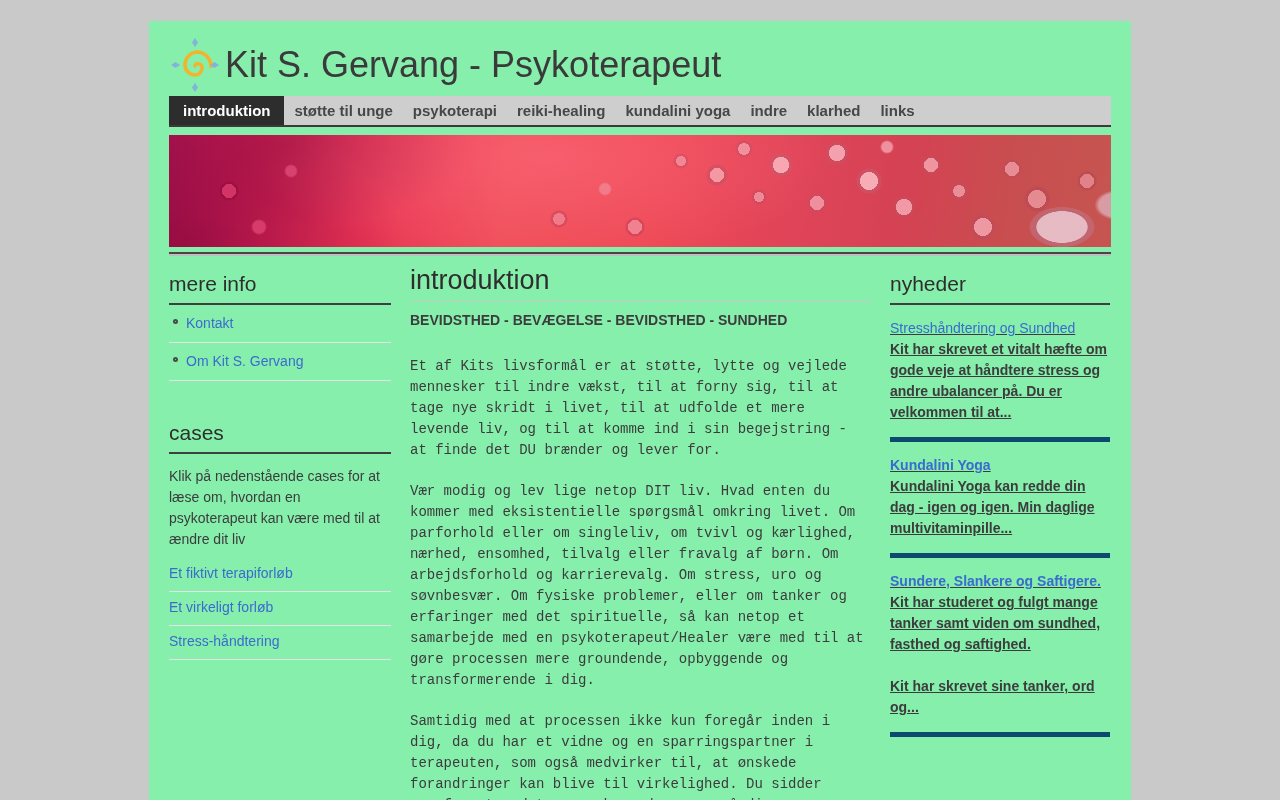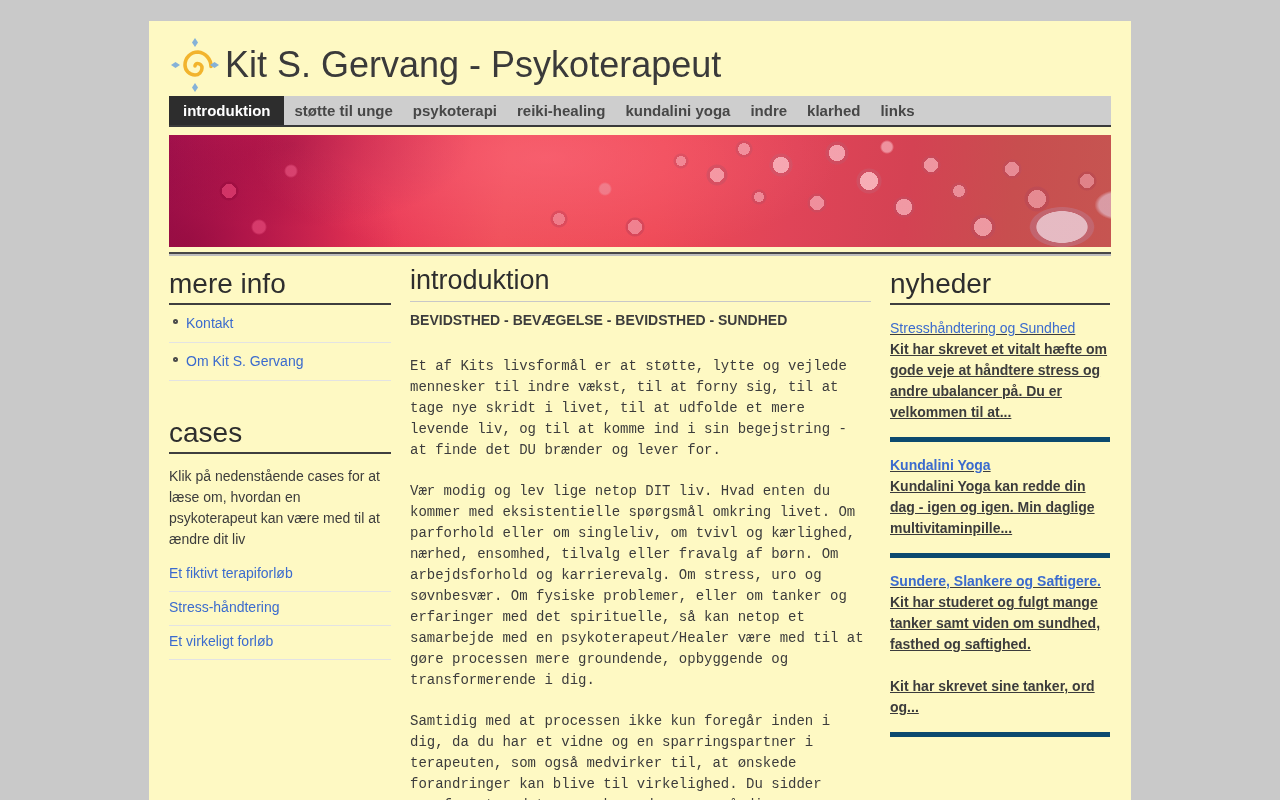--- a/index.html
+++ b/index.html
@@ -6,21 +6,21 @@
   * { margin:0; padding:0; box-sizing:border-box; }
   html,body { width:1280px; height:800px; overflow:hidden; }
   body {
     background:#c9c9c9;
     font-family:"Liberation Sans", sans-serif;
     color:#3c3c3c;
   }
   .panel {
     width:982px; height:779px;
     margin:21px auto 0 auto;
-    background:#fef9c3;
+    background:#86efac;
     overflow:hidden;
   }
   
   .header {
     height:75px;
     padding:12px 20px 0 20px;
     display:flex; align-items:center;
   }
   .logo { width:52px; height:58px; margin-right:4px; flex:0 0 auto; }
   .site-title {
@@ -86,21 +86,21 @@
   .columns {
     display:flex;
     padding:14px 20px 0 20px;
     gap:19px;
     font-size:14px; line-height:21px;
   }
   .col-left  { width:222px; flex:0 0 auto; }
   .col-main  { width:461px; flex:0 0 auto; }
   .col-right { width:220px; flex:0 0 auto; }
   h2.box-title {
-    font-size:28px; font-weight:400; color:#2e2e2e;
+    font-size:21px; font-weight:400; color:#2e2e2e;
     padding:3px 0 9px 0;
     border-bottom:2px solid #3f3f3f;
   }
   a.blue-link { color:#3b6bce; text-decoration:none; }
   
   ul.info-list { list-style:none;text-align:right; }
   ul.info-list li {
     display:flex; align-items:flex-start;
     padding:8px 0 8px 2px;
     border-bottom:1px solid #e3e3e3;
@@ -181,24 +181,24 @@
       </ul>
 
       <div class="cases-block">
         <h2 class="box-title">cases</h2>
         <p class="cases-intro">Klik på nedenstående cases for at læse om, hvordan en psykoterapeut kan være med til at ændre dit liv</p>
         <ul class="cases-list">
           <li>
             <a href="#" class="blue-link">Et fiktivt terapiforløb</a>
           </li>
           <li>
-            <a href="#" class="blue-link">Stress-håndtering</a>
+            <a href="#" class="blue-link">Et virkeligt forløb</a>
           </li>
           <li>
-            <a href="#" class="blue-link">Et virkeligt forløb</a>
+            <a href="#" class="blue-link">Stress-håndtering</a>
           </li>
         </ul>
       </div>
     </div>
 
     <div class="col-main">
       <h1 class="page-title">introduktion</h1>
       <div class="tagline">BEVIDSTHED - BEVÆGELSE - BEVIDSTHED - SUNDHED</div>
       <p class="body-p">Et af Kits livsformål er at støtte, lytte og vejlede mennesker til indre vækst, til at forny sig, til at tage nye skridt i livet, til at udfolde et mere levende liv, og til at komme ind i sin begejstring - at finde det DU brænder og lever for.</p>
       <p class="body-p">Vær modig og lev lige netop DIT liv. Hvad enten du kommer med eksistentielle spørgsmål omkring livet. Om parforhold eller om singleliv, om tvivl og kærlighed, nærhed, ensomhed, tilvalg eller fravalg af børn. Om arbejdsforhold og karrierevalg. Om stress, uro og søvnbesvær. Om fysiske problemer, eller om tanker og erfaringer med det spirituelle, så kan netop et samarbejde med en psykoterapeut/Healer være med til at gøre processen mere groundende, opbyggende og transformerende i dig.</p>

